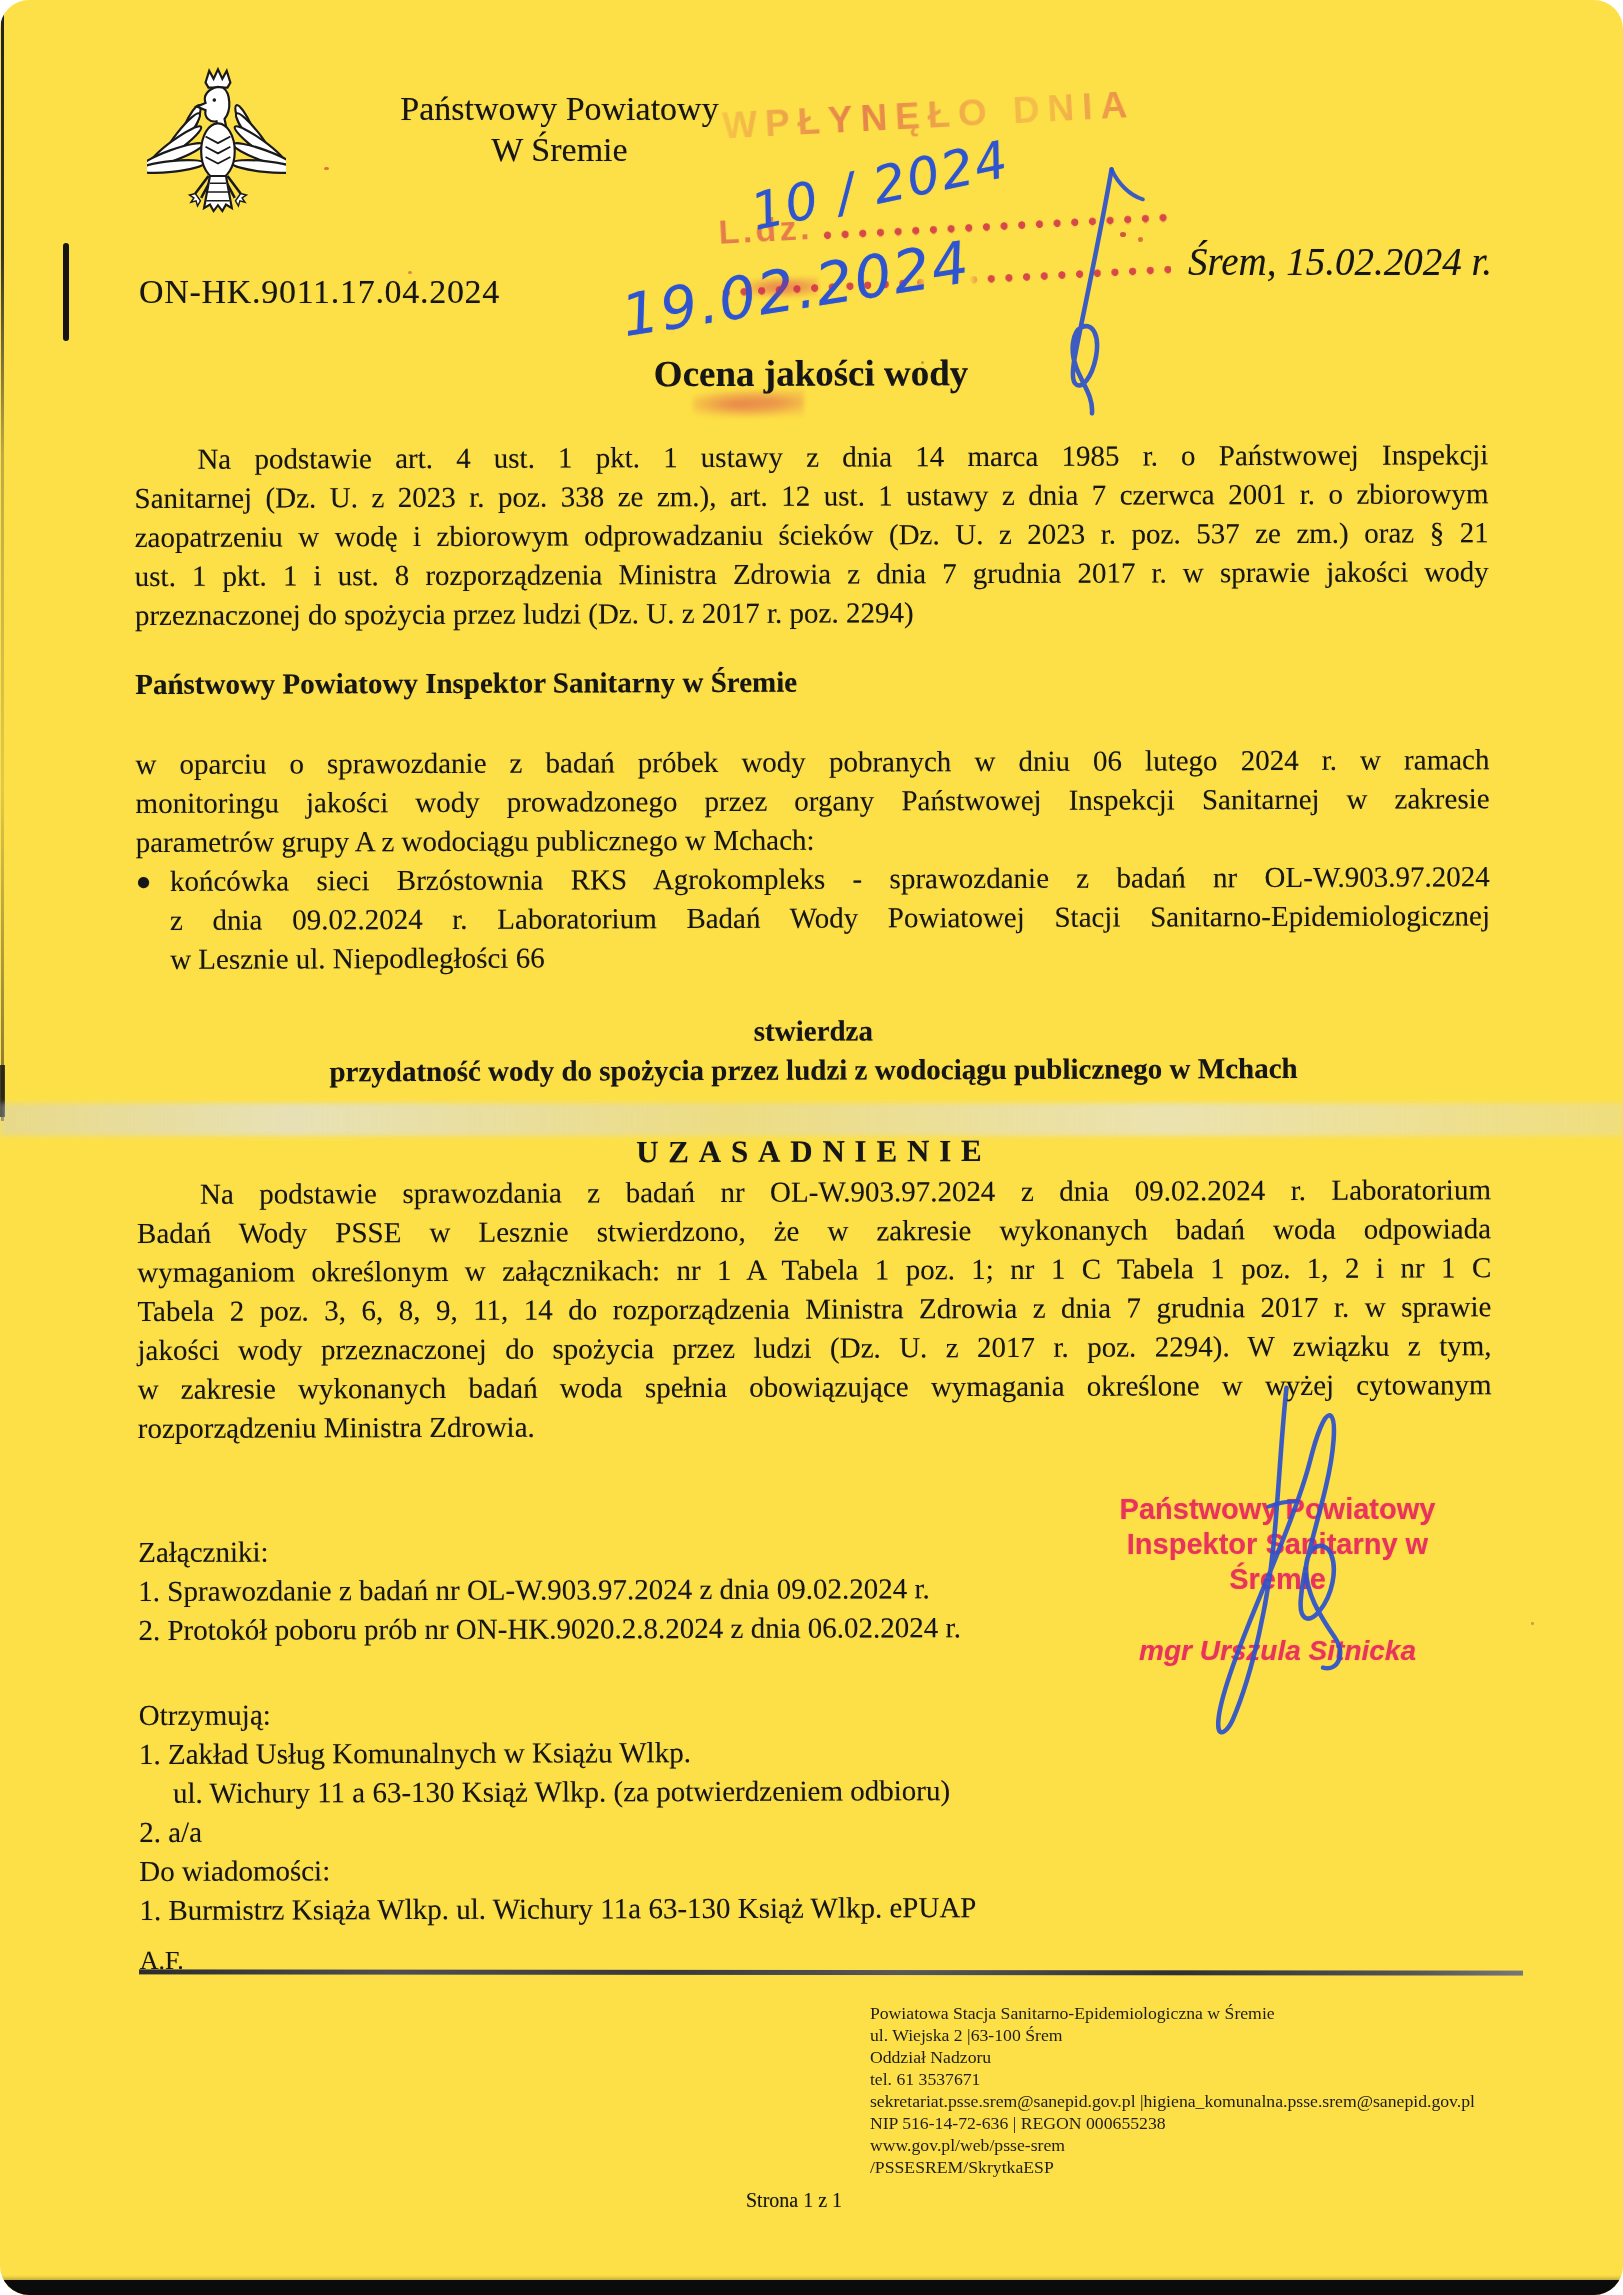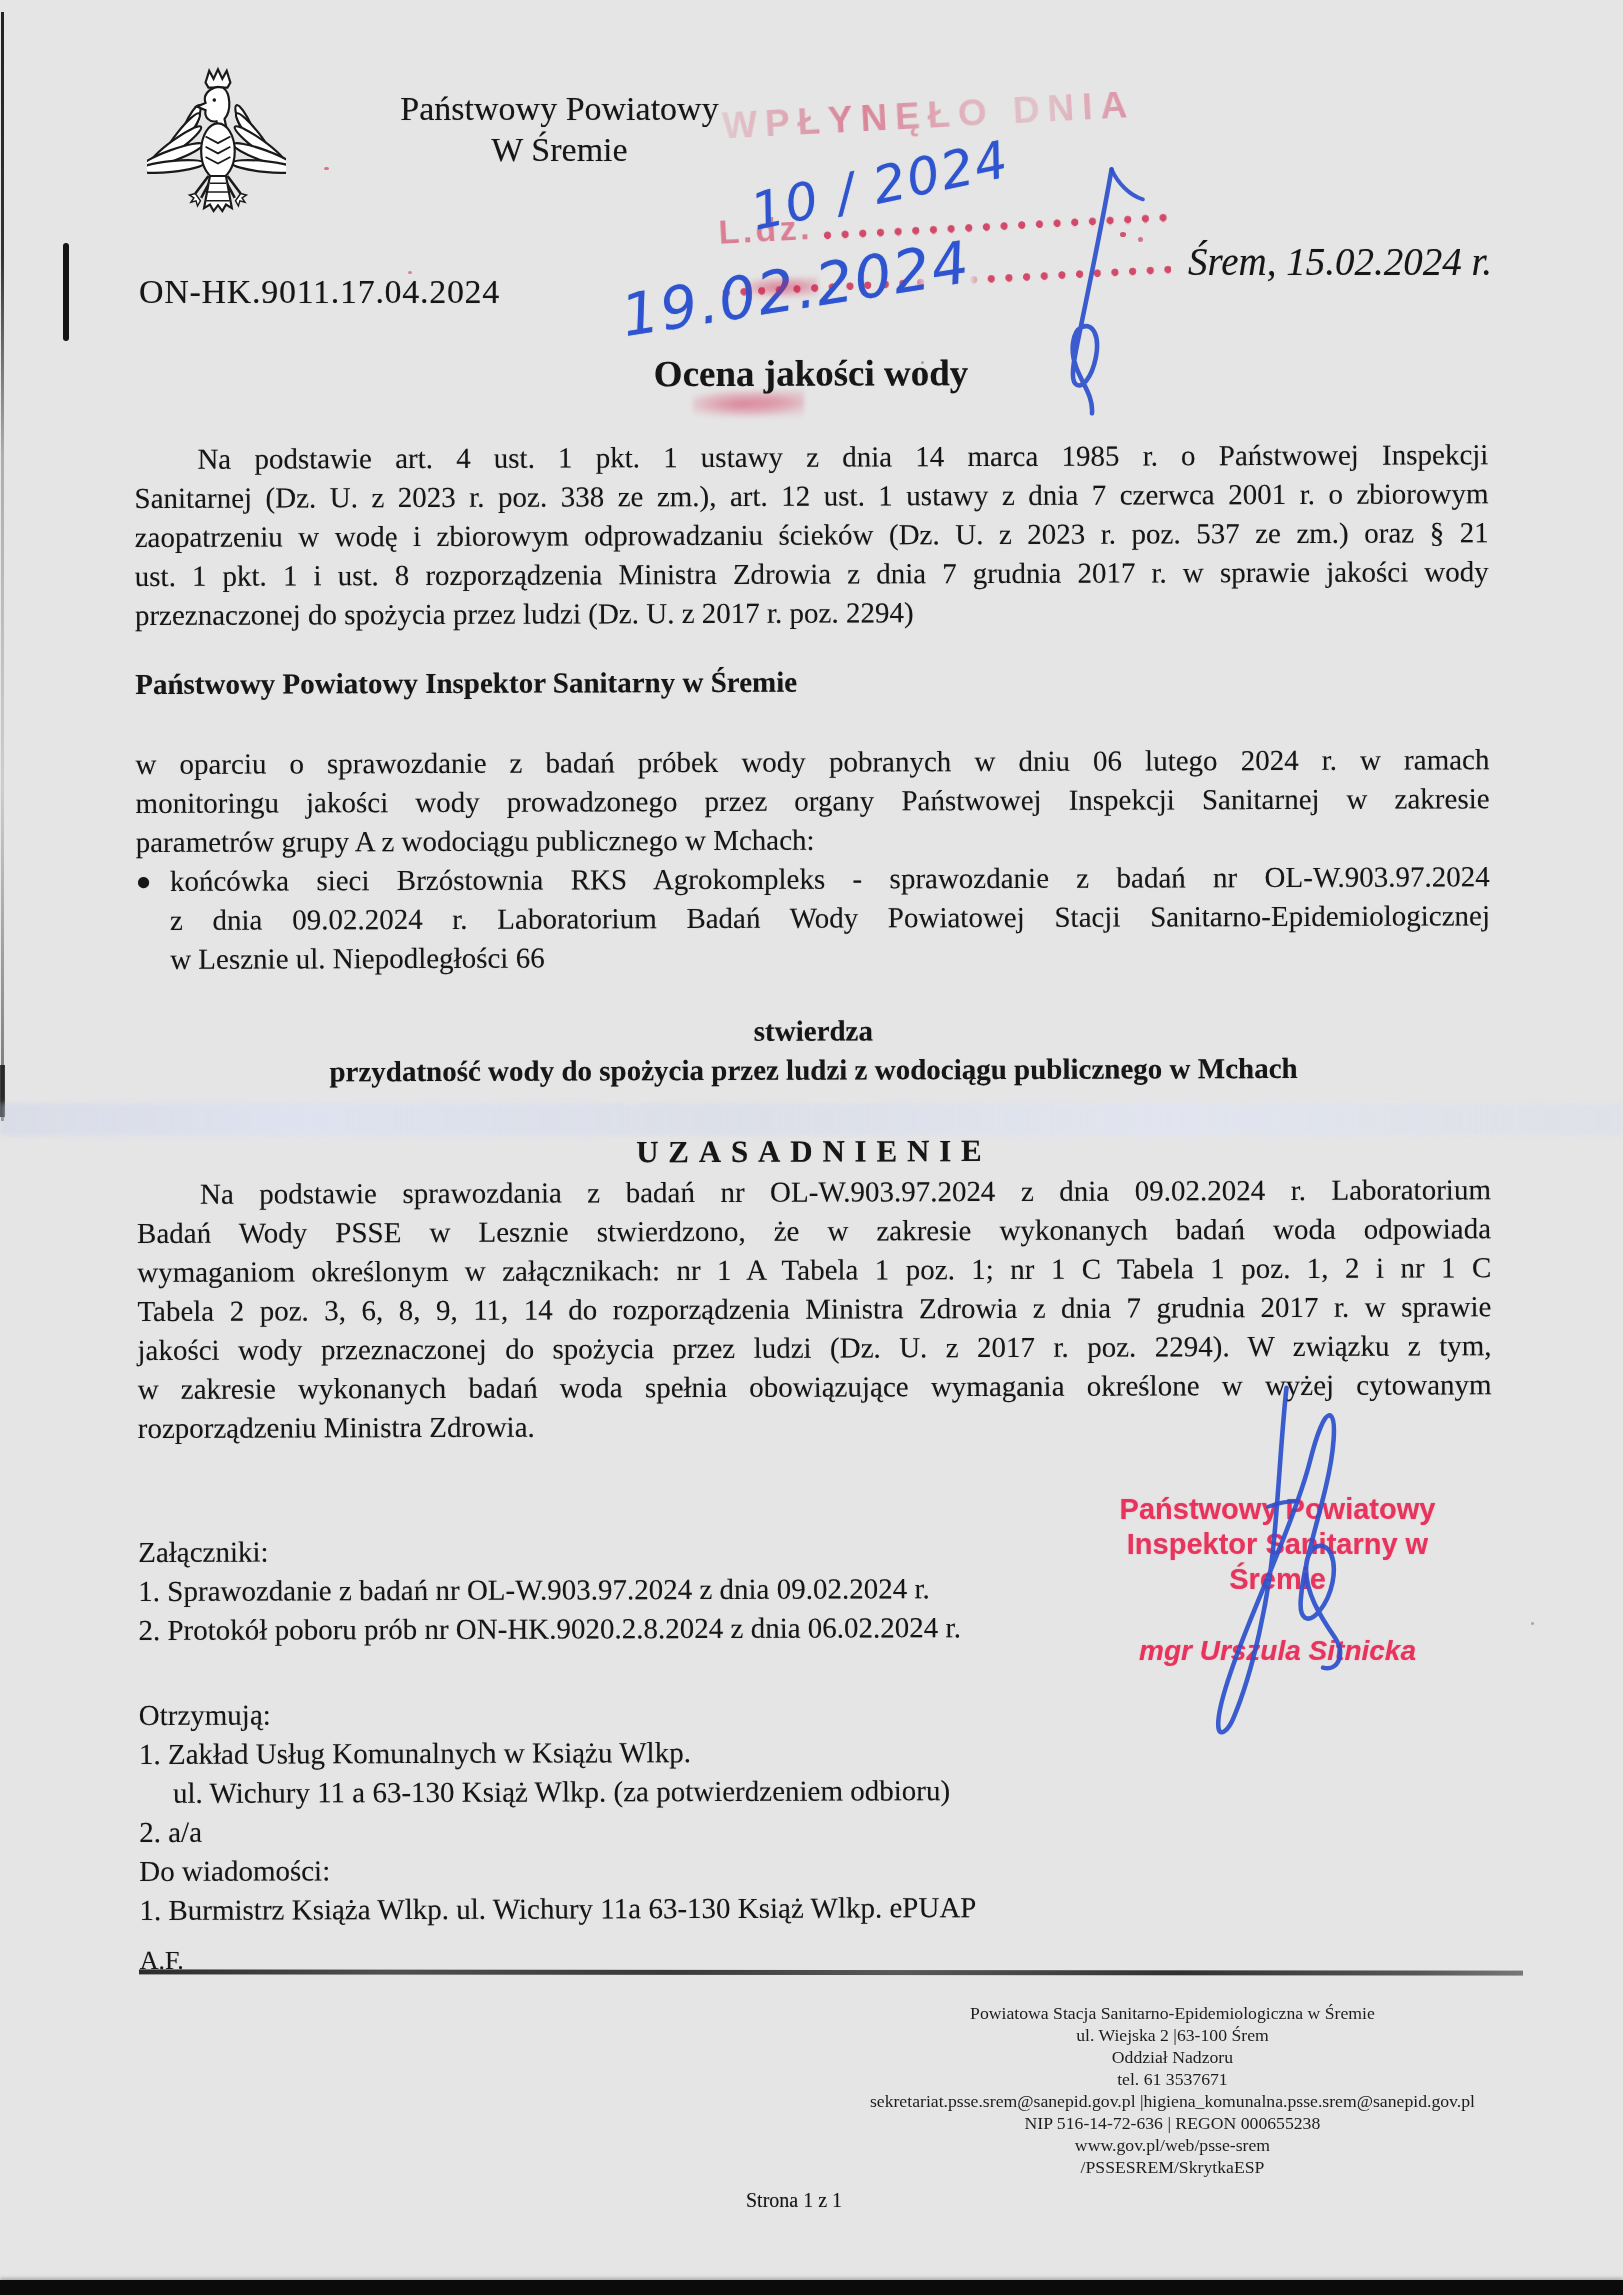--- a/index.html
+++ b/index.html
@@ -1,17 +1,17 @@
 <!DOCTYPE html>
 <html style="font-size:10.5px"><head>
 <meta charset="utf-8">
 <style>
   html,body{margin:0;padding:0;background:#ffffff;}
-  .page{position:relative;width:1623px;height:2295px;background:#e5e5e5;overflow:hidden;
-        font-family:"Liberation Serif",serif;color:#161616;}
+  .page{position:relative;width:1623px;height:2295px;background:#fde047;overflow:hidden;
+        font-family:"Liberation Serif",serif;color:#161616;border-radius:29px;}
   .ink{text-shadow:0 0 0.8px rgba(25,25,25,.38);}
   .abs{position:absolute;}
 
   
   .edge-line-left{left:1.3px;top:11.8px;width:2.6px;height:1109px;
     background:linear-gradient(180deg,#222 0%,#333 22%,rgba(70,70,70,.35) 40%,rgba(70,70,70,.15) 70%,rgba(40,40,40,.55) 96%);}
   .edge-line-strong{left:0;top:1065px;width:4.6px;height:52px;background:#141414;opacity:.8;}
   .bracket-mark{left:63px;top:243px;width:5.9px;height:98px;background:#141414;border-radius:3.3px;}
   .scan-band{left:0;top:1103px;width:100%;height:33px;filter:blur(2.6px);opacity:.8;
     background:linear-gradient(90deg,rgba(201,208,234,.5),rgba(219,225,244,.8) 18%,rgba(206,214,240,.45) 45%,rgba(223,228,246,.75) 72%,rgba(211,218,240,.4) 100%);}
@@ -75,21 +75,21 @@
 
   
   .sign-stamp{left:1099px;top:1492px;width:357px;text-align:center;
     font-family:"Liberation Sans",sans-serif;font-weight:bold;color:#e8345c;
     text-shadow:0 0 1.3px rgba(232,52,92,.45);}
   .sign-stamp .l1,.sign-stamp .l2{font-size:29px;line-height:35px;}
   .sign-stamp .signer{margin-top:38px;font-size:28px;font-style:italic;}
   .sig-ink{stroke:#2b50cc;fill:none;stroke-linecap:round;opacity:.92;}
 
   
-  .footer{right:148px;top:2002px;text-align:center;font-size:17.7px;line-height:22px;color:#1d1d1d;}
+  .footer{right:148px;top:2002px;text-align:left;font-size:17.7px;line-height:22px;color:#1d1d1d;}
   .page-num{left:746px;top:2189px;font-size:20px;}
 </style>
 </head>
 <body>
 
 <div class="page">
 
   <div class="abs edge-line-left"></div>
   <div class="abs edge-line-strong"></div>
   <div class="abs bracket-mark"></div>

